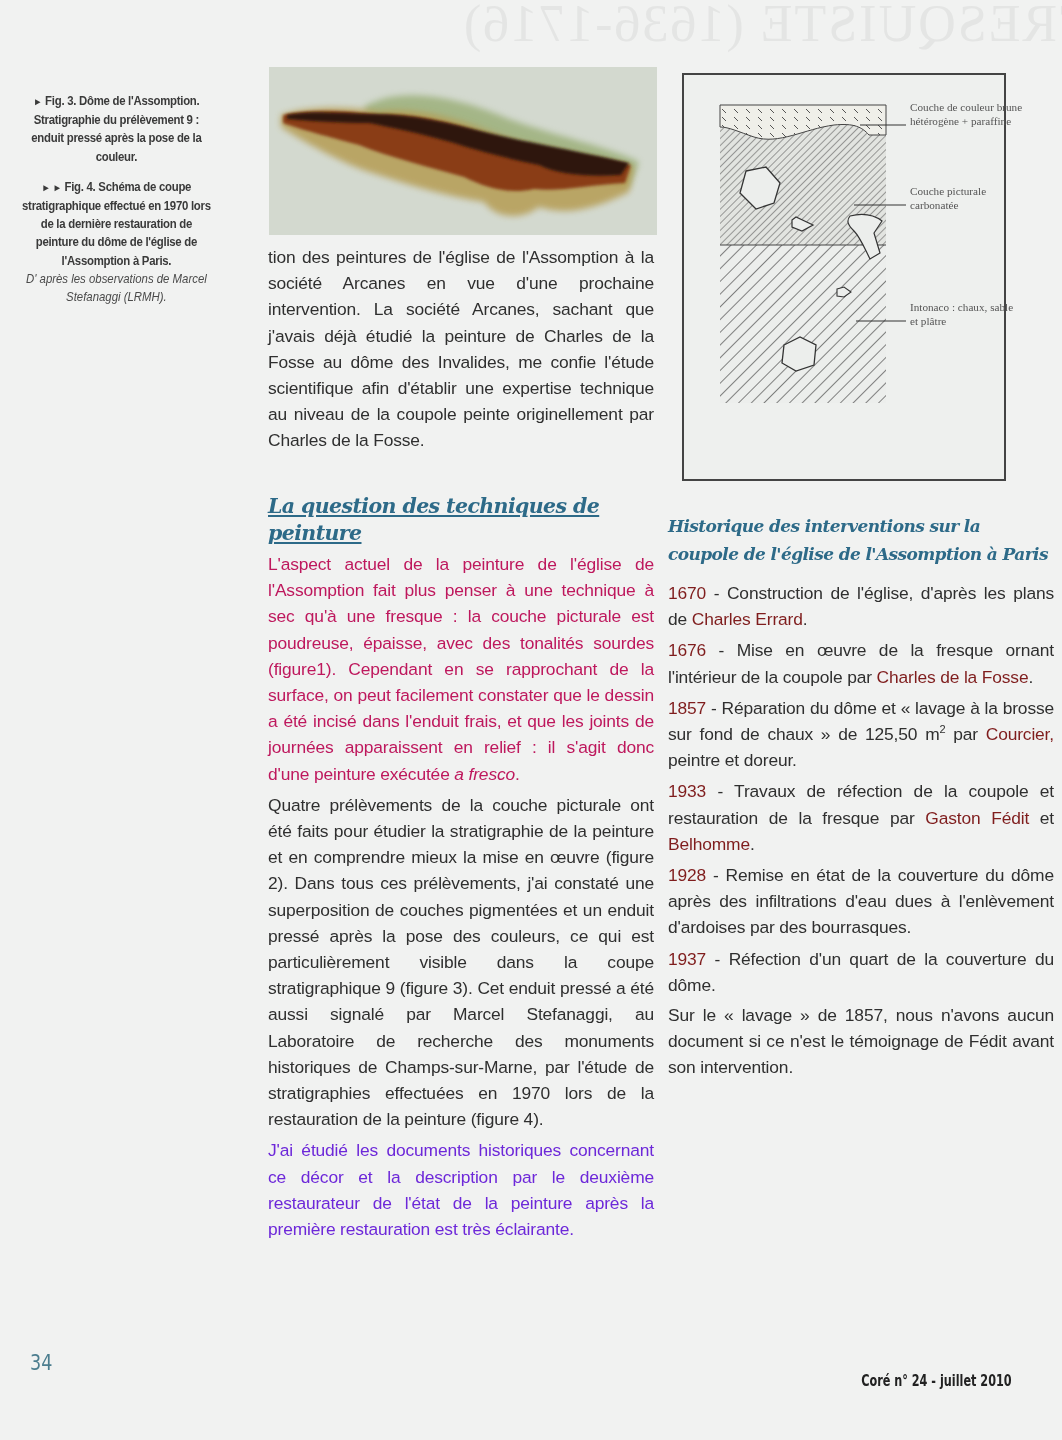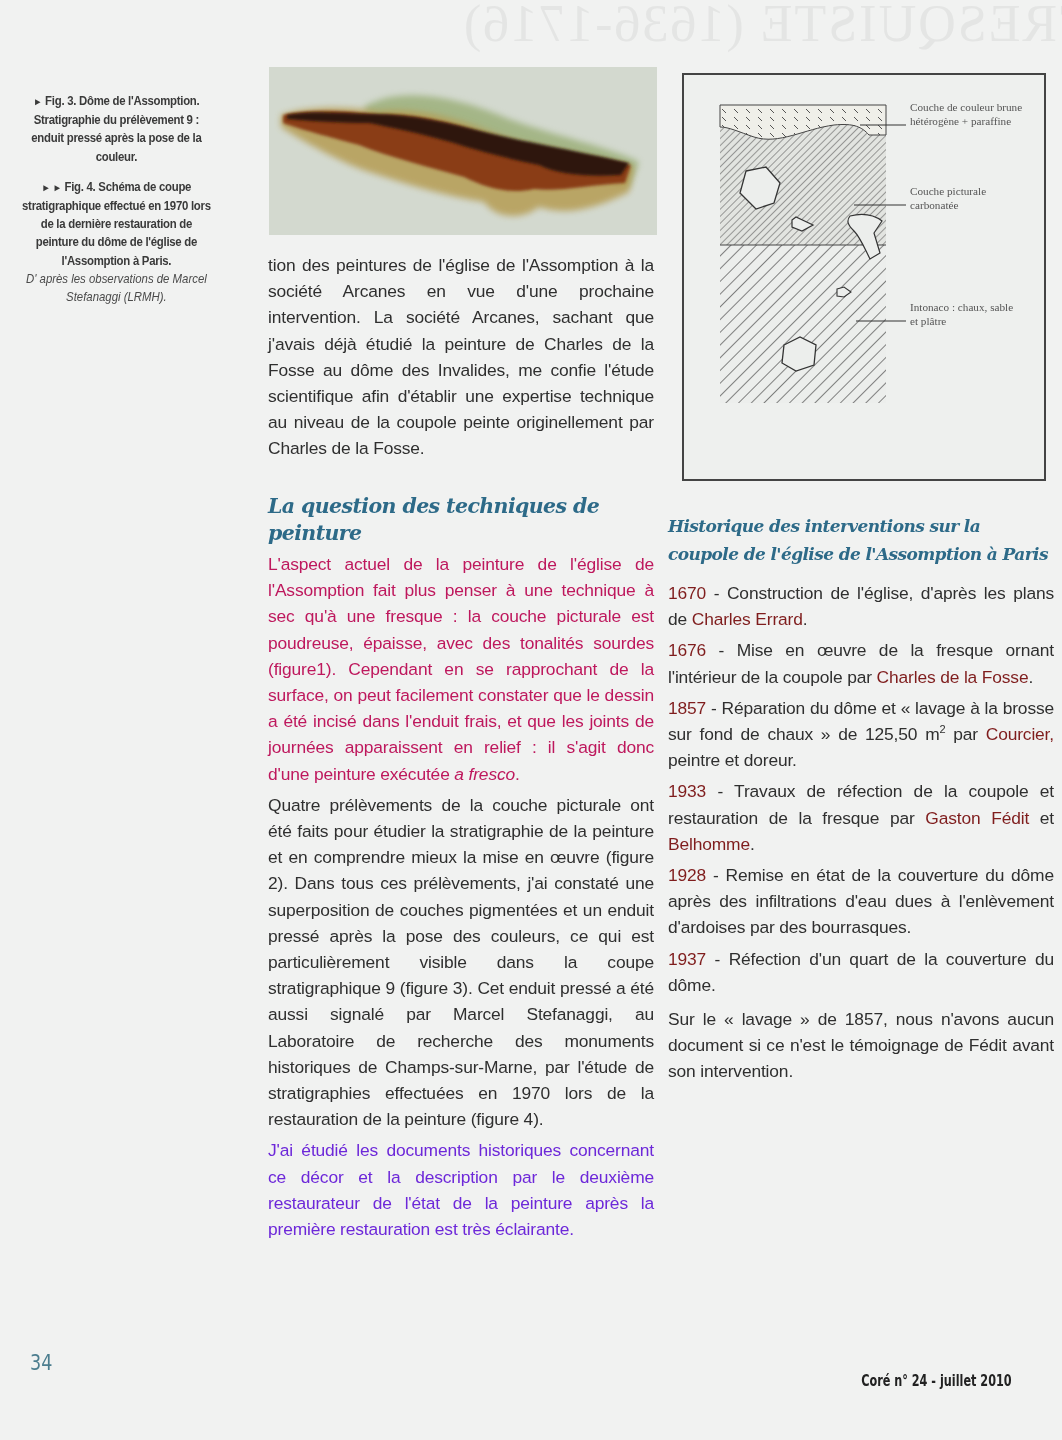--- a/index.html
+++ b/index.html
@@ -40,34 +40,33 @@
       background: linear-gradient(180deg,#c9d3c8 0%, #d6dcd2 40%, #d4d9d0 100%);
       overflow: hidden;
     }
     .photo svg { width: 100%; height: 100%; display: block; }
 
     
     .col-mid { position: absolute; left: 268px; width: 386px; }
     .col-mid p, .col-right p {
       font-size: 17.4px; line-height: 26.2px; text-align: justify; color: #2f2f2f;
       letter-spacing: -0.15px;
-      margin-top: 8px;
     }
     .col-mid p + p, .col-right p + p { margin-top: 5px; }
     .intro { top: 244px; }
     .section-head {
       font-family: "DejaVu Serif", serif; font-style: italic; font-weight: bold;
       color: #2d6a88; font-size: 20.5px; line-height: 27px; letter-spacing: -0.6px;
     }
     .s1 { position: absolute; left: 268px; top: 493px; width: 386px; }
-    .s1 .section-head { margin-bottom: 4px; }
+    .s1 .section-head { margin-bottom: 4px; text-decoration: underline; }
 
     
     .diagram-box {
-      position: absolute; left: 682px; top: 73px; width: 364px; height: 408px;
+      position: absolute; left: 682px; top: 73px; width: 324px; height: 408px;
       border: 2px solid #444; background: #eef0ee;
     }
     .diagram-box svg { position: absolute; left: 0; top: 0; width: 360px; height: 404px; }
     .diag-label {
       position: absolute; font-family: "Liberation Serif", serif; font-size: 11.2px;
       line-height: 13.5px; color: #555;
     }
 
     
     .col-right { position: absolute; left: 668px; top: 512px; width: 386px; }

